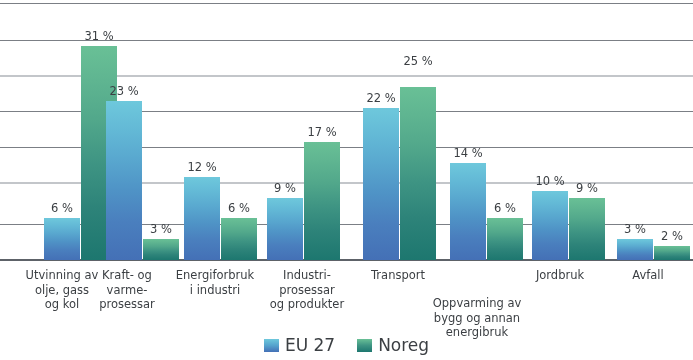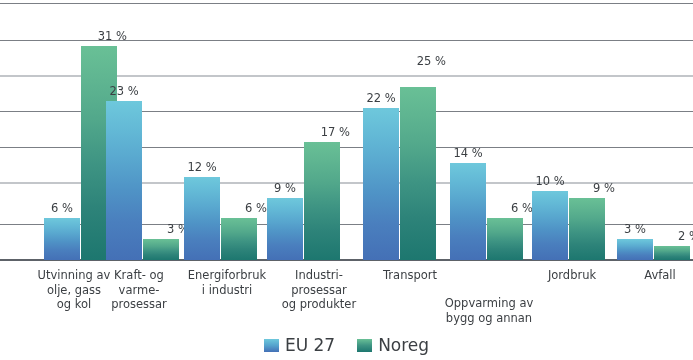--- a/index.html
+++ b/index.html
@@ -76,26 +76,26 @@
 
   .bar-value {
     position: absolute;
     width: 56px;
     left: -10px;
     text-align: center;
     font-size: 11.5px;
     color: #3b3f43;
     white-space: nowrap;
   }
-  .bar-value.no { left: 27px; text-align: right; }
+  .bar-value.no { left: 27px; }
 
   
   #category-labels {
     position: absolute;
-    left: 12px;
+    left: 0;
     top: 268px;
     width: 660px;
     height: 62px;
   }
   .cat-label {
     position: absolute;
     top: 0;
     text-align: center;
     font-size: 11.5px;
     line-height: 14.5px;
@@ -221,20 +221,21 @@
         <div>Industri-</div>
         <div>prosessar</div>
         <div>og produkter</div>
       </div>
       <div class="cat-label" style="width: 104px; left: 346px;">
         <div>Transport</div>
       </div>
       <div class="cat-label" style="width: 112px; left: 421px; margin-top: 28px;">
         <div>Oppvarming av</div>
         <div>bygg og annan</div>
+        <div>energibruk</div>
       </div>
       <div class="cat-label" style="width: 104px; left: 508px;">
         <div>Jordbruk</div>
       </div>
       <div class="cat-label" style="width: 104px; left: 596px;">
         <div>Avfall</div>
       </div>
     </div>
 
   <div id="legend">

